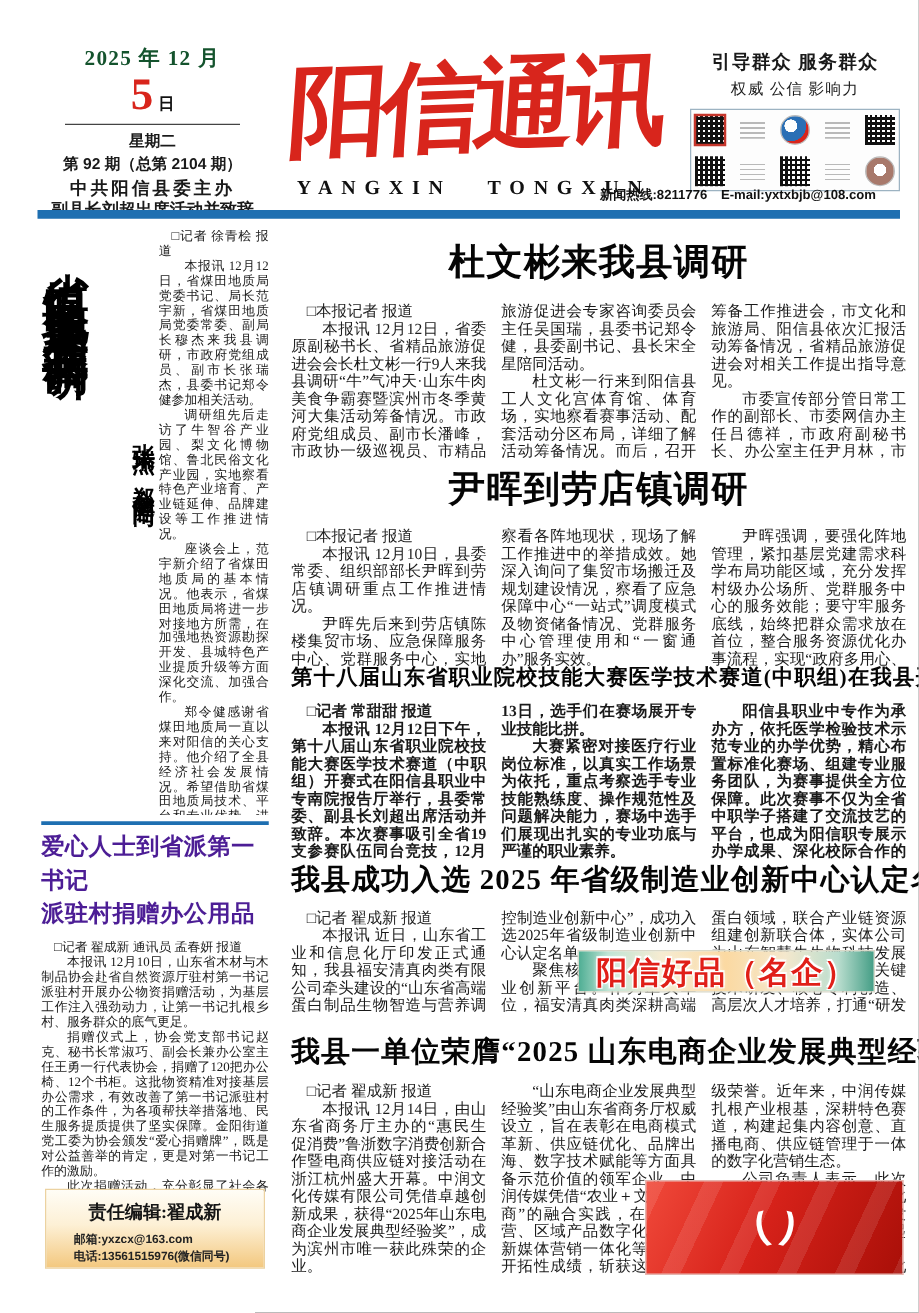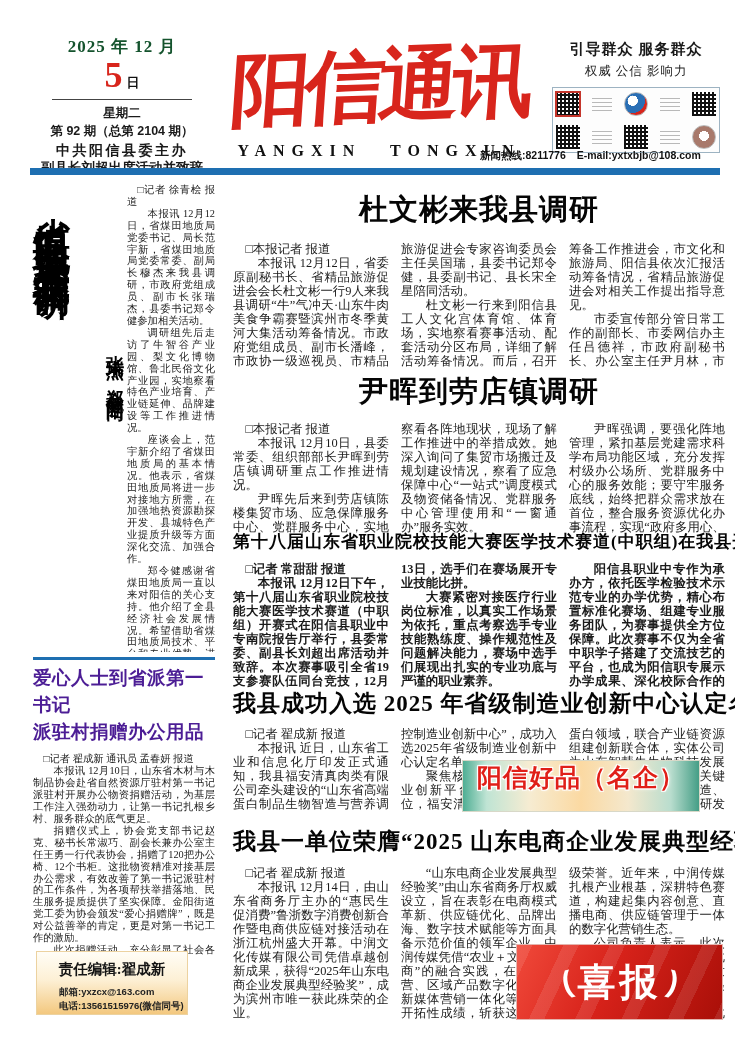--- a/index.html
+++ b/index.html
@@ -44,32 +44,32 @@
   .lead-article{left:33px;top:182px;width:182px;height:473px;}
   .v-title{left:0;top:6px;height:462px;writing-mode:vertical-rl;text-orientation:upright;
            font-size:37px;font-weight:900;line-height:1.0;letter-spacing:7px;color:#000;}
   .v-subtitle{left:70px;top:158px;height:260px;writing-mode:vertical-rl;text-orientation:upright;
               font-size:18px;font-weight:bold;letter-spacing:4px;color:#000;}
   .lead-body{left:94px;top:2px;width:88px;height:468px;overflow:hidden;font-size:10.3px;line-height:11.9px;}
   .left-divider{left:33px;top:657px;width:182px;height:2.5px;background:#1e6fb1;}
   .donation{left:33px;top:665px;width:182px;}
   .donation-title{font-size:18.5px;font-weight:900;line-height:1.45;color:#4c1d95;letter-spacing:.5px;}
   .donation-body{margin-top:8px;height:202px;overflow:hidden;font-size:10.3px;line-height:11.9px;}
-  .editor-box{left:36px;top:951px;width:152px;height:64px;border:1px solid #ecd2a0;
+  .editor-box{left:36px;top:951px;width:176px;height:64px;border:1px solid #ecd2a0;
               background:linear-gradient(180deg,#fffdf6 0%,#fdf0d5 45%,#f3c87f 100%);
               text-align:center;padding-top:8px;box-sizing:border-box;}
   .editor-name{font-size:14.5px;font-weight:900;color:#151515;}
   .editor-contact{margin-top:6px;font-family:"Liberation Sans","DejaVu Sans",sans-serif;
                   font-weight:bold;font-size:9.5px;line-height:1.5;text-align:left;padding-left:22px;color:#222;}
 
   
   .c-article{left:233px;width:492px;}
   .c-title{text-align:center;font-weight:900;color:#050505;letter-spacing:1px;}
   .cols{column-gap:12px;column-count:3;column-fill:auto;overflow:hidden;font-size:12.4px;line-height:14px;}
-  .banner-haopin{left:229px;top:72px;width:238px;height:52px;border:1px solid #d8d8c8;box-sizing:border-box;
+  .banner-haopin{left:229px;top:72px;width:238px;height:34px;border:1px solid #d8d8c8;box-sizing:border-box;
      background:linear-gradient(90deg,#4fae94 0%,#bfe4d4 10%,#f6ecd2 28%,#fbd9a2 50%,#f4e8cd 70%,#b9ddce 88%,#459e86 100%);
      display:flex;justify-content:center;}
   .banner-haopin span{color:#e01f18;font-weight:900;font-size:25px;letter-spacing:1px;white-space:nowrap;
      text-shadow:-1px -1px 0 #fff,1px -1px 0 #fff,-1px 1px 0 #fff,1px 1px 0 #fff,0 0 4px #fff;}
   .banner-xibao{left:283px;top:118px;width:207px;height:76px;box-sizing:border-box;border:1px solid #e4b4ae;
      background:linear-gradient(115deg,#f0493a 0%,#d7221a 45%,#a90f08 100%);
      display:flex;align-items:center;justify-content:center;overflow:hidden;}
   .banner-xibao:before{content:"";position:absolute;inset:0;
      background:repeating-linear-gradient(115deg,rgba(255,255,255,.10) 0 14px,transparent 14px 42px);}
   .xibao-text{color:#fff;font-weight:900;font-size:38px;letter-spacing:4px;z-index:1;text-indent:0;}
@@ -208,18 +208,17 @@
   <div class="abs c-article" style="top:826px;">
     <div class="c-title" style="font-size:23px;white-space:nowrap;">我县一单位荣膺“2025 山东电商企业发展典型经验奖”</div>
     <div class="cols" style="margin-top:9px;height:156px;">
       <p class="byline">□记者 翟成新 报道</p>
       <p>本报讯 12月14日，由山东省商务厅主办的“惠民生 促消费”鲁浙数字消费创新合作暨电商供应链对接活动在浙江杭州盛大开幕。中润文化传媒有限公司凭借卓越创新成果，获得“2025年山东电商企业发展典型经验奖”，成为滨州市唯一获此殊荣的企业。</p>
       <p>“山东电商企业发展典型经验奖”由山东省商务厅权威设立，旨在表彰在电商模式革新、供应链优化、品牌出海、数字技术赋能等方面具备示范价值的领军企业。中润传媒凭借“农业＋文化＋电商”的融合实践，在电商运营、区域产品数字化推广、新媒体营销一体化等领域的开拓性成绩，斩获这一重量级荣誉。近年来，中润传媒扎根产业根基，深耕特色赛道，构建起集内容创意、直播电商、供应链管理于一体的数字化营销生态。</p>
       <p>公司负责人表示，此次获奖不仅是对阳信中润文化传媒的激励，更是中润农发集团高质量发展征程的新起点。集团将以荣誉为动力，加速数字化战略布局，强化电商人才梯队建设，拓展数字消费场景，在高质量发展的战略背景下，打造“数字农业＋电商”的示范新标杆。集团始终秉持‘创新引领发展，文化普惠民生’的理念，推动传统农业与电商生态深度融合。未来，集团探索更多可推广的电商创新范式，为区域消费提质、乡村振兴战略注入强劲动能。</p>
     </div>
     <div class="abs banner-xibao">
       <span class="laurel l">(</span>
-      <span class="xibao-text">喜报</span>
       <span class="laurel r">)</span>
     </div>
   </div>
 
 </div>
 
 </body></html>

